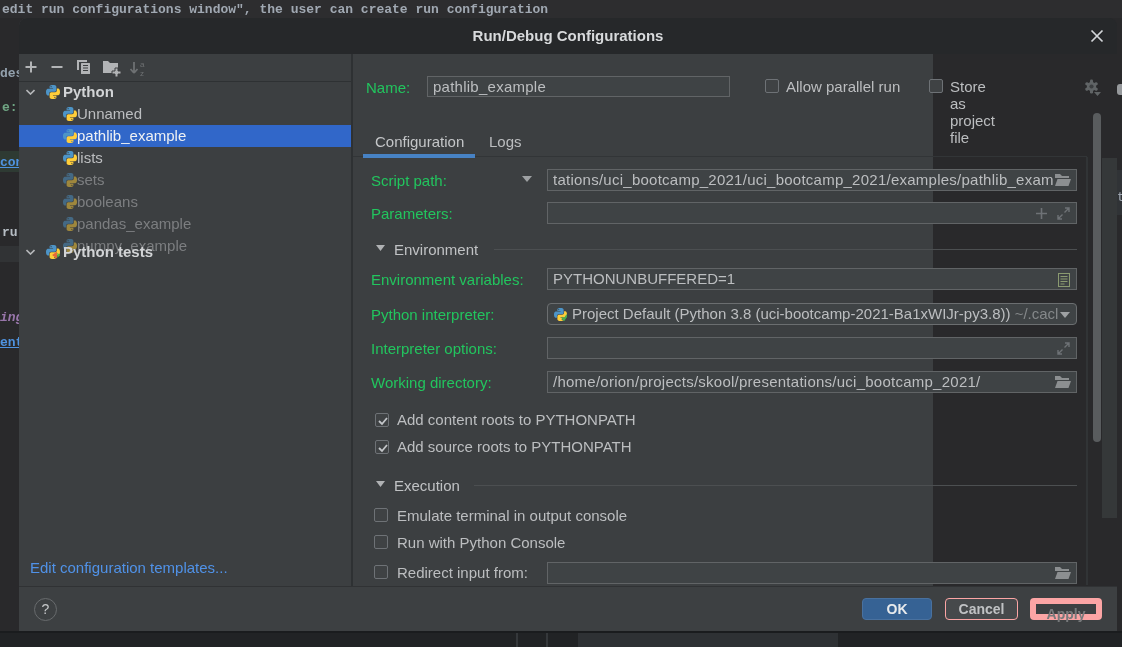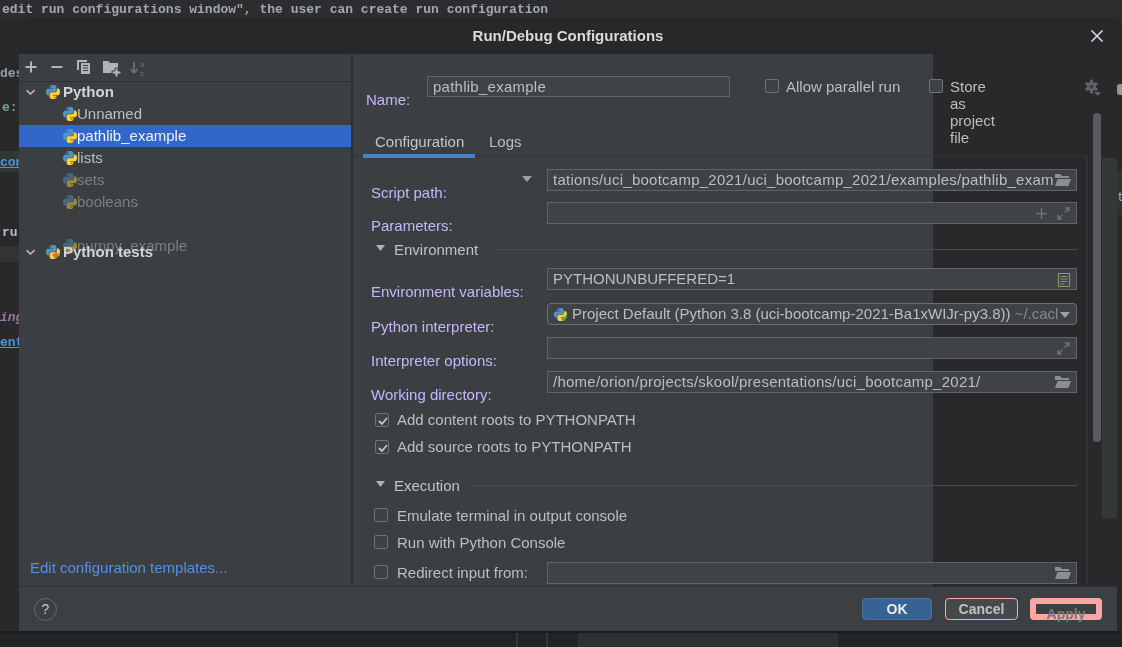--- a/index.html
+++ b/index.html
@@ -29,21 +29,21 @@
   .trow.sel  { background:#3167c9; color:#eff1f3; }
   .chev { position:absolute; left:7px; top:8px; width:9px; height:6px; }
   .picon { position:absolute; top:4px; width:14px; height:14px; }
 
   
   #bbar { left:0; top:568px; width:1098px; height:45px; background:#3d4042; border-top:1px solid #303234; }
   .btn { position:absolute; top:11px; height:22px; border-radius:4px; font-size:14px; font-weight:bold; text-align:center; line-height:20px; }
   #helpb { position:absolute; left:15px; top:11px; width:23px; height:23px; border:1px solid #686b6d; border-radius:50%; color:#c6c8ca; text-align:center; line-height:21px; font-size:14px; }
 
   
-  .rlabel { position:absolute; font-size:15px; color:#c4b5fd;margin-top:12px; }
+  .rlabel { position:absolute; font-size:15px; color:#22c55e; }
   .field { position:absolute; left:528px; width:530px; height:22px; background:#3f4345; border:1px solid #616466; font-size:15px; letter-spacing:.25px; color:#bcbec0; line-height:20px; padding-left:5px; white-space:nowrap; overflow:hidden; }
   .shead { position:absolute; font-size:15px; color:#c0c2c4; }
   .sline { position:absolute; height:1px; background:#4c4f51; }
   #vline { left:1067px; top:139px; width:2px; height:428px; background:#313436; }
   #sthumb { left:1074px; top:95px; width:8px; height:329px; background:#595c5e; border-radius:4px; }
   .dimi { opacity:.5; }
   .cbx { position:absolute; width:14px; height:14px; border:1px solid #6e7276; border-radius:2px; background:#3f4244; }
   .cbx.on svg { position:absolute; left:1px; top:1px; }
   .cblbl { position:absolute; font-size:15px; color:#bcbec0; }
   .ficon { position:absolute; top:3px; }
@@ -141,20 +141,27 @@
       </svg>
       <span class="lbl" style="left:58px">sets</span>
     </div>
     <div class="trow dim" style="top:173px">
       <svg class="picon dimi" style="left:44px" viewBox="0 0 110 110">
         <path fill="#4d94c7" d="M54.9 0C26.7 0 28.4 12.3 28.4 12.3l0 12.7h27v3.8H17.8S0 26.7 0 55s15.5 27.3 15.5 27.3h9.2V69.1s-.5-15.5 15.2-15.5h26.8s14.8.3 14.8-14.3V15.4S83.7 0 54.9 0zM40.1 8.5a4.8 4.8 0 1 1 0 9.7 4.8 4.8 0 0 1 0-9.7z"></path>
         <path fill="#ffce3a" d="M55.1 110c28.2 0 26.5-12.3 26.5-12.3l0-12.7h-27v-3.8h37.6S110 83.3 110 55s-15.5-27.3-15.5-27.3h-9.2v13.2s.5 15.5-15.2 15.5H43.3s-14.8-.3-14.8 14.3v24.6S28.3 110 55.1 110zM69.9 101.5a4.8 4.8 0 1 1 0-9.7 4.8 4.8 0 0 1 0 9.7z"></path>
       </svg>
       <span class="lbl" style="left:58px">booleans</span>
     </div>
+    <div class="trow dim" style="top:195px">
+      <svg class="picon dimi" style="left:44px" viewBox="0 0 110 110">
+        <path fill="#4d94c7" d="M54.9 0C26.7 0 28.4 12.3 28.4 12.3l0 12.7h27v3.8H17.8S0 26.7 0 55s15.5 27.3 15.5 27.3h9.2V69.1s-.5-15.5 15.2-15.5h26.8s14.8.3 14.8-14.3V15.4S83.7 0 54.9 0zM40.1 8.5a4.8 4.8 0 1 1 0 9.7 4.8 4.8 0 0 1 0-9.7z"></path>
+        <path fill="#ffce3a" d="M55.1 110c28.2 0 26.5-12.3 26.5-12.3l0-12.7h-27v-3.8h37.6S110 83.3 110 55s-15.5-27.3-15.5-27.3h-9.2v13.2s.5 15.5-15.2 15.5H43.3s-14.8-.3-14.8 14.3v24.6S28.3 110 55.1 110zM69.9 101.5a4.8 4.8 0 1 1 0-9.7 4.8 4.8 0 0 1 0 9.7z"></path>
+      </svg>
+      <span class="lbl" style="left:58px">pandas_example</span>
+    </div>
     <div class="trow dim" style="top:217px">
       <svg class="picon dimi" style="left:44px" viewBox="0 0 110 110">
         <path fill="#4d94c7" d="M54.9 0C26.7 0 28.4 12.3 28.4 12.3l0 12.7h27v3.8H17.8S0 26.7 0 55s15.5 27.3 15.5 27.3h9.2V69.1s-.5-15.5 15.2-15.5h26.8s14.8.3 14.8-14.3V15.4S83.7 0 54.9 0zM40.1 8.5a4.8 4.8 0 1 1 0 9.7 4.8 4.8 0 0 1 0-9.7z"></path>
         <path fill="#ffce3a" d="M55.1 110c28.2 0 26.5-12.3 26.5-12.3l0-12.7h-27v-3.8h37.6S110 83.3 110 55s-15.5-27.3-15.5-27.3h-9.2v13.2s.5 15.5-15.2 15.5H43.3s-14.8-.3-14.8 14.3v24.6S28.3 110 55.1 110zM69.9 101.5a4.8 4.8 0 1 1 0-9.7 4.8 4.8 0 0 1 0 9.7z"></path>
       </svg>
       <span class="lbl" style="left:58px">numpy_example</span>
     </div>
     <div class="trow hdr" style="top:223px">
       <svg class="chev" viewBox="0 0 9 6">
         <path d="M0.5 1 4.5 5 8.5 1" stroke="#b6b8ba" stroke-width="1.6" fill="none"></path>

